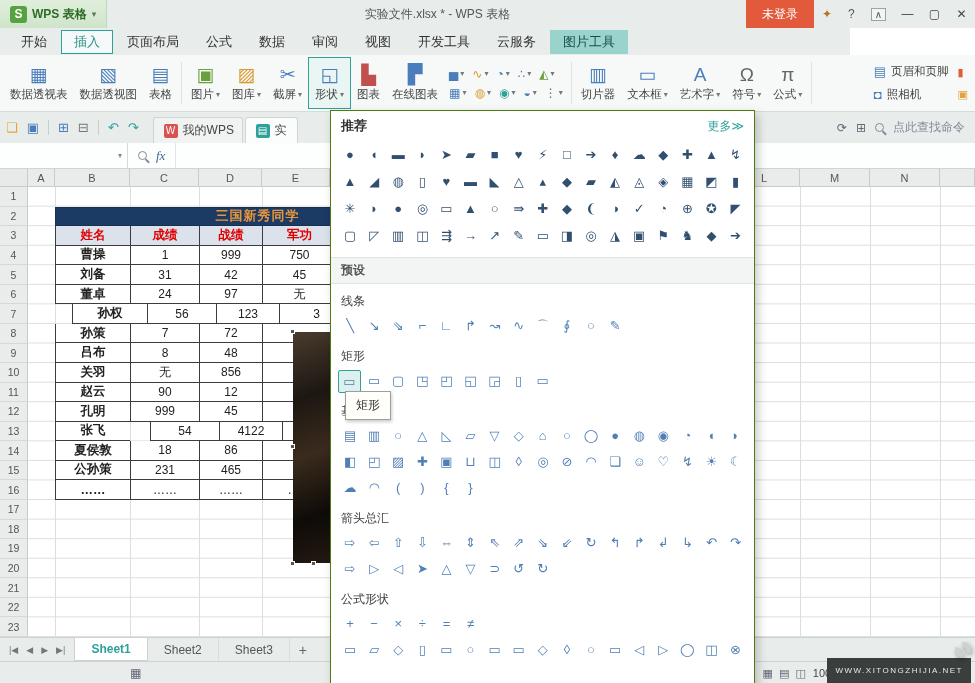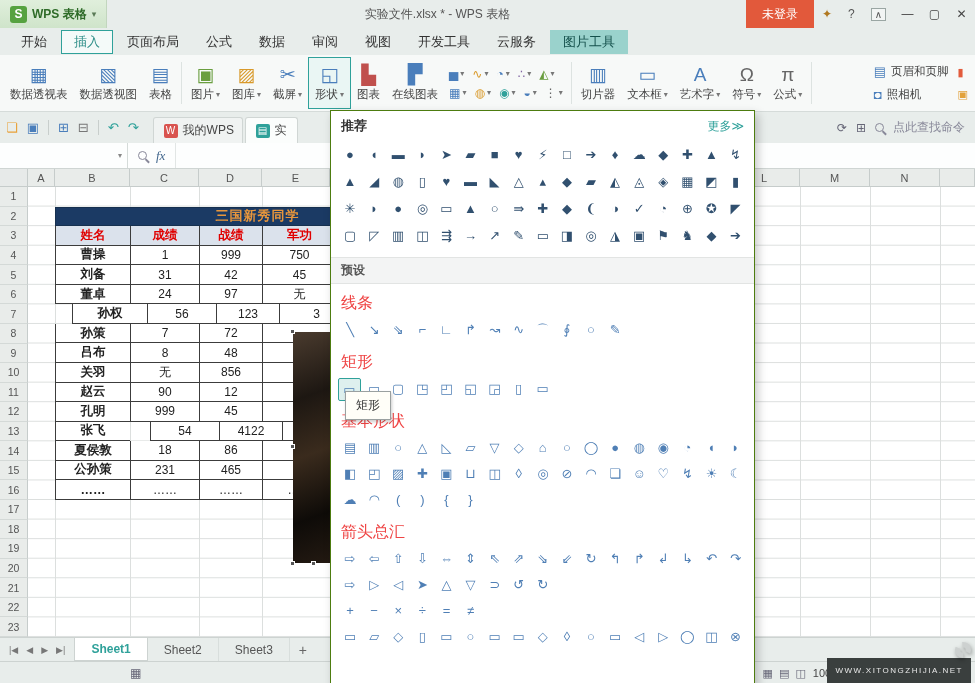--- a/index.html
+++ b/index.html
@@ -18,21 +18,21 @@
   .title-text{position:absolute;left:200px;right:300px;top:0;height:28px;text-align:center;line-height:28px;
               font-size:12px;color:#555;white-space:nowrap;overflow:hidden;}
   .tb-right{position:absolute;right:0;top:0;height:28px;display:flex;align-items:center;}
   .login-btn{background:#e2593b;color:#fff;font-size:12px;height:28px;padding:0 16px;display:flex;align-items:center;}
   .tb-icon{font-size:12px;color:#b07820;margin:0 8px;}
   .tb-icon.q{color:#555;}
   .tb-icon.boxed{border:1px solid #9aa6a3;padding:0 3px;color:#555;font-size:10px;background:#f2f5f4;}
   .win-btn{width:27px;text-align:center;line-height:28px;font-size:12px;color:#444;}
 
   
-  .menubar{position:absolute;left:0;top:28px;width:975px;height:27px;background:#e8edeb;display:flex;
+  .menubar{position:absolute;left:0;top:28px;width:850px;height:27px;background:#e8edeb;display:flex;
            align-items:center;padding-left:8px;font-size:13px;}
   .menu-tab{padding:3px 13px;margin-right:1px;color:#333;}
   .menu-tab.active{border:1px solid #2fa19a;color:#2f8f89;background:#f4faf9;padding:2px 12px;}
   .menu-tab.context{background:#9ad2cc;color:#14504b;}
 
   
   .ribbon{position:absolute;left:0;top:55px;width:975px;height:57px;background:#f7f9f8;
           border-bottom:1px solid #d5dbd9;display:flex;align-items:stretch;padding:2px 4px;}
   .rib-item{display:flex;flex-direction:column;align-items:center;justify-content:center;padding:2px 6px;gap:2px;}
   .rib-item.active{border:1px solid #2fa19a;background:#eaf6f4;}
@@ -110,21 +110,21 @@
   .sp-rec{font-size:13px;font-weight:bold;color:#333;}
   .sp-more{font-size:12px;color:#2fa19a;}
   .rec-wrap{padding:2px 0 6px;}
   .sp-row{height:26px;display:flex;align-items:center;padding:0 7px;}
   .rec-wrap .sp-row{height:27px;}
   .slot{width:24.1px;text-align:center;font-size:13px;color:#4f7fb5;line-height:22px;flex:none;}
   .rec-wrap .slot{color:#31506f;}
   .slot.hl{border:1px solid #2fa19a;background:#def0ee;border-radius:2px;width:23px;height:23px;line-height:21px;margin-right:1px;}
   .sp-band{background:#f3f4f4;border-top:1px solid #e2e4e3;border-bottom:1px solid #e2e4e3;
            padding:4px 10px;font-weight:bold;color:#555;font-size:12px;margin-top:2px;}
-  .sp-sec-label{padding:9px 10px 3px;font-size:16px;color:#ef4444;font-family:Liberation Mono, monospace;}
+  .sp-sec-label{padding:9px 10px 3px;font-size:12px;color:#404040;font-family:Liberation Mono, monospace;}
   .sp-tooltip{position:absolute;left:14px;top:280px;background:#fffef8;border:1px solid #9aa0a0;
               box-shadow:1px 2px 3px rgba(0,0,0,.2);padding:5px 10px;font-size:12px;color:#333;z-index:5;}
 
   
   .sheetbar{position:absolute;left:0;top:637px;width:975px;height:24px;background:#e8edeb;
             border-top:1px solid #cdd3d1;display:flex;align-items:center;z-index:10;}
   #sheet-nav{display:flex;align-items:center;padding:0 5px;}
   .nav-g{font-size:9px;color:#777;margin:0 4px;}
   #sheet-tabs{display:flex;align-items:center;height:100%;}
   .sheet-tab{height:100%;display:flex;align-items:center;padding:0 16px;font-size:12px;color:#555;border-right:1px solid #d8dedc;}
@@ -671,20 +671,21 @@
           <span class="slot">⇨</span>
           <span class="slot">▷</span>
           <span class="slot">◁</span>
           <span class="slot">➤</span>
           <span class="slot">△</span>
           <span class="slot">▽</span>
           <span class="slot">⊃</span>
           <span class="slot">↺</span>
           <span class="slot">↻</span>
         </div>
+        <div class="sp-sec-label">公式形状</div>
         <div class="sp-row">
           <span class="slot">+</span>
           <span class="slot">−</span>
           <span class="slot">×</span>
           <span class="slot">÷</span>
           <span class="slot">=</span>
           <span class="slot">≠</span>
         </div>
         <div class="sp-row">
           <span class="slot">▭</span>

